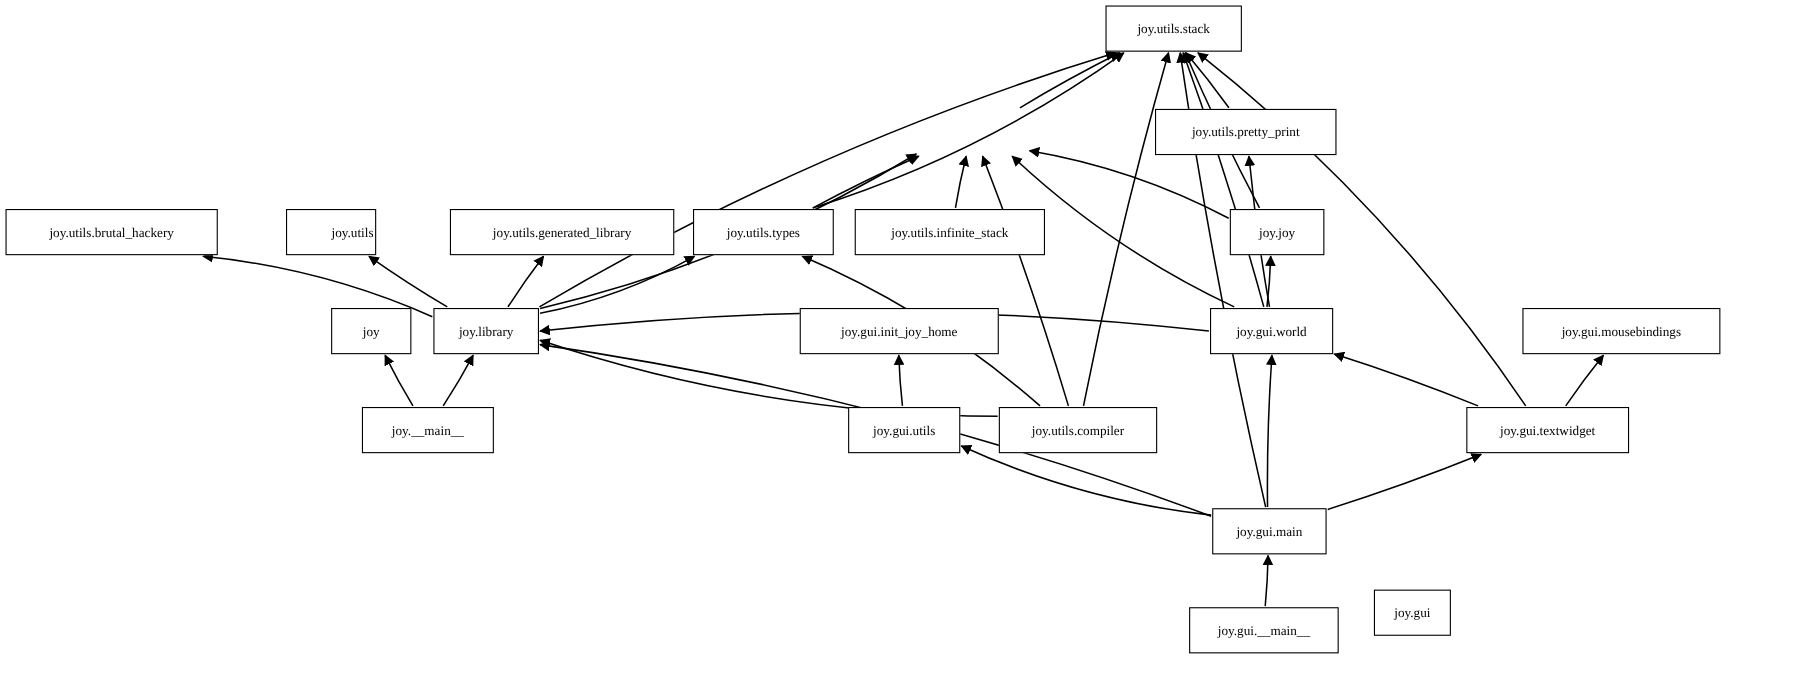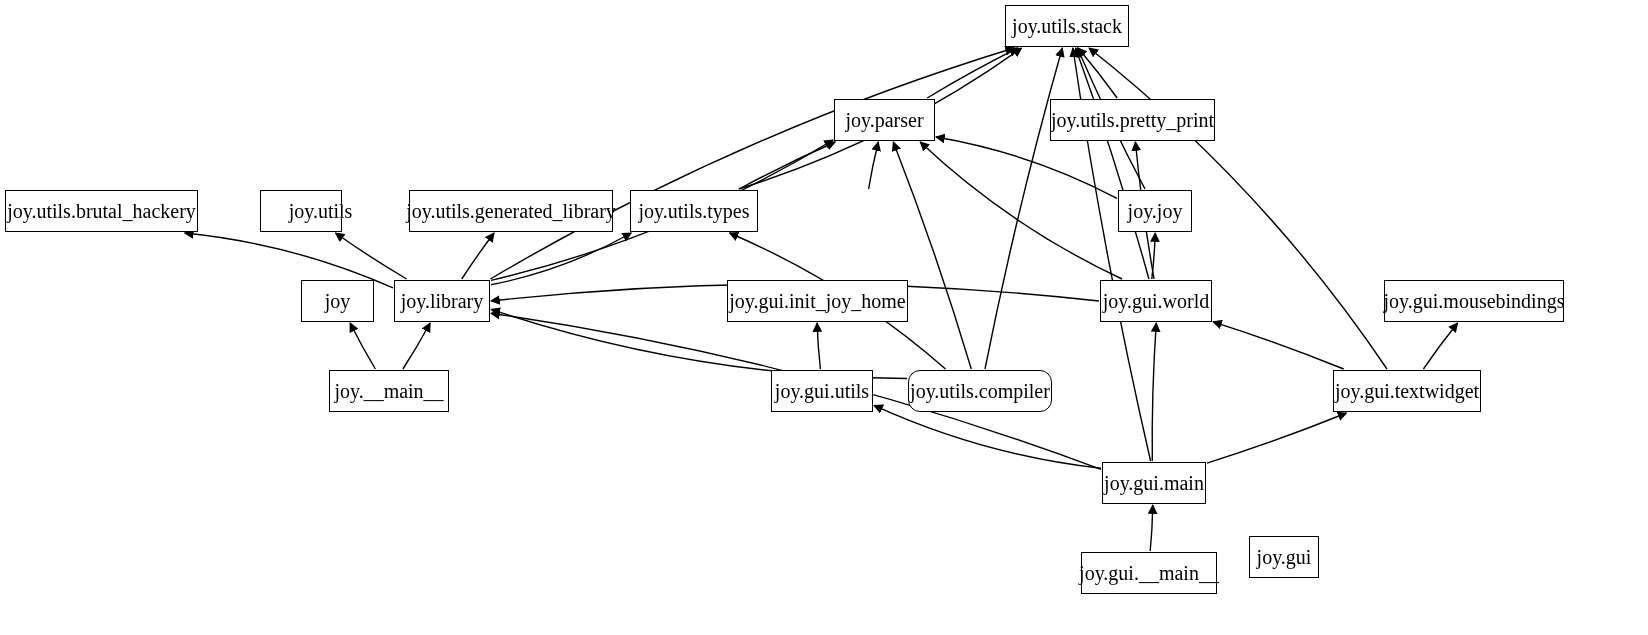--- a/index.html
+++ b/index.html
@@ -29,21 +29,21 @@
     border: 1px solid #000000;
     background: #ffffff;
     display: flex;
     align-items: center;
     justify-content: center;
     color: #000000;
     white-space: nowrap;
   }
   .gnode .gnode-label {
     font-family: "Liberation Serif", "DejaVu Serif", serif;
-    font-size: 20px;
+    font-size: 12px;
     line-height: 1;
     color: #000000;
   }
 </style>
 </head>
 <body>
 
 <div id="graph-canvas">
 
   <svg id="edge-layer" viewBox="0 0 1648 635" xmlns="http://www.w3.org/2000/svg">
@@ -86,39 +86,39 @@
         <path d="M 1101.0 468.3 Q 982.5 455.0 874.0 405.4" marker-end="url(#arrowhead)"></path>
         <path d="M 1101.0 469.3 Q 804.4 358.4 491.0 313.3" marker-end="url(#arrowhead)"></path>
         <path d="M 1150.6 461.0 Q 1103.5 256.1 1072.9 48.0" marker-end="url(#arrowhead)"></path>
         <path d="M 1150.2 551.0 Q 1152.4 528.1 1152.8 505.0" marker-end="url(#arrowhead)"></path>
       </g>
   </svg>
 
 <div class="gnode" style="left: 1005px; top: 5px; width: 124px; height: 42px;">
       <span class="gnode-label">joy.utils.stack</span>
     </div>
-    <div class="gnode" style="left: 834px; top: 99px; width: 101px; height: 42px;">
-      <span class="gnode-label">joy.parser</span>
-    </div>
     <div class="gnode" style="left: 1050px; top: 99px; width: 165px; height: 42px;">
       <span class="gnode-label">joy.utils.pretty_print</span>
     </div>
     <div class="gnode" style="left: 5px; top: 190px; width: 193px; height: 42px;">
       <span class="gnode-label">joy.utils.brutal_hackery</span>
     </div>
     <div class="gnode" style="left: 260px; top: 190px; width: 82px; height: 42px; padding-left: 39px;">
       <span class="gnode-label">joy.utils</span>
     </div>
     <div class="gnode" style="left: 409px; top: 190px; width: 204px; height: 42px;">
       <span class="gnode-label">joy.utils.generated_library</span>
     </div>
     <div class="gnode" style="left: 630px; top: 190px; width: 128px; height: 42px;">
       <span class="gnode-label">joy.utils.types</span>
     </div>
-    <div class="gnode" style="left: 1118px; top: 190px; width: 74px; height: 42px;">
+    <div class="gnode" style="left: 777px; top: 190px; width: 173px; height: 42px;">
+      <span class="gnode-label">joy.utils.infinite_stack</span>
+    </div>
+    <div class="gnode" style="left: 1118px; top: 190px; width: 86px; height: 42px;">
       <span class="gnode-label">joy.joy</span>
     </div>
     <div class="gnode" style="left: 301px; top: 280px; width: 73px; height: 42px;">
       <span class="gnode-label">joy</span>
     </div>
     <div class="gnode" style="left: 394px; top: 280px; width: 96px; height: 42px;">
       <span class="gnode-label">joy.library</span>
     </div>
     <div class="gnode" style="left: 727px; top: 280px; width: 181px; height: 42px;">
       <span class="gnode-label">joy.gui.init_joy_home</span>
@@ -128,21 +128,21 @@
     </div>
     <div class="gnode" style="left: 1384px; top: 280px; width: 180px; height: 42px;">
       <span class="gnode-label">joy.gui.mousebindings</span>
     </div>
     <div class="gnode" style="left: 329px; top: 370px; width: 120px; height: 42px;">
       <span class="gnode-label">joy.__main__</span>
     </div>
     <div class="gnode" style="left: 771px; top: 370px; width: 102px; height: 42px;">
       <span class="gnode-label">joy.gui.utils</span>
     </div>
-    <div class="gnode" style="left: 908px; top: 370px; width: 144px; height: 42px; border-radius: 12px;">
+    <div class="gnode" style="left: 908px; top: 370px; width: 144px; height: 42px;">
       <span class="gnode-label">joy.utils.compiler</span>
     </div>
     <div class="gnode" style="left: 1333px; top: 370px; width: 148px; height: 42px;">
       <span class="gnode-label">joy.gui.textwidget</span>
     </div>
     <div class="gnode" style="left: 1102px; top: 462px; width: 104px; height: 42px;">
       <span class="gnode-label">joy.gui.main</span>
     </div>
     <div class="gnode" style="left: 1081px; top: 552px; width: 136px; height: 42px;">
       <span class="gnode-label">joy.gui.__main__</span>

